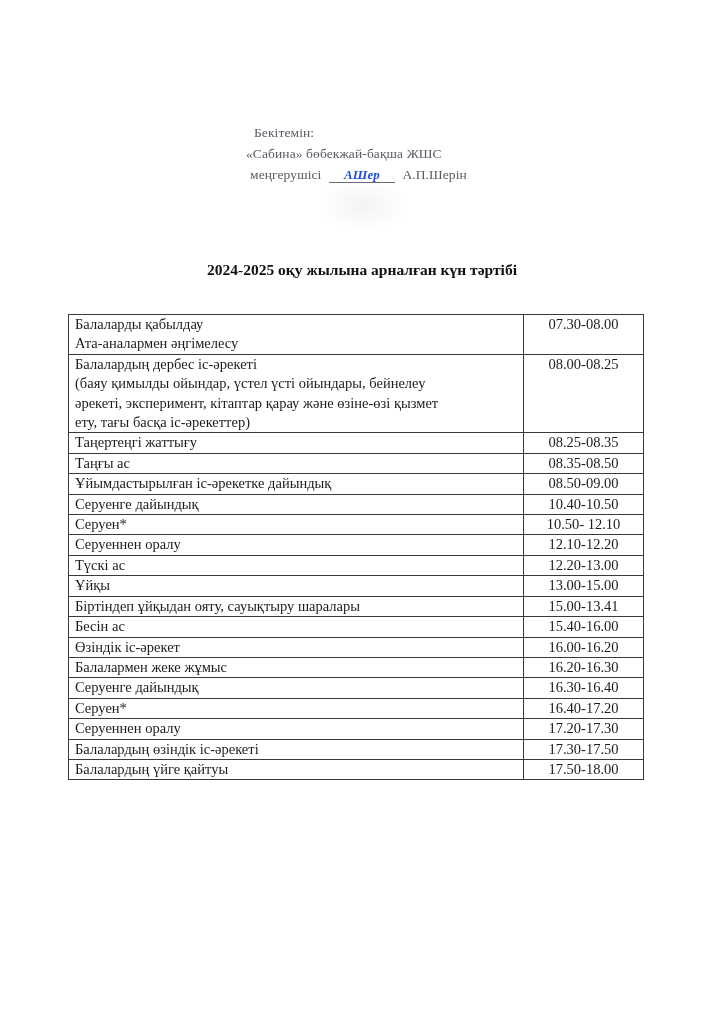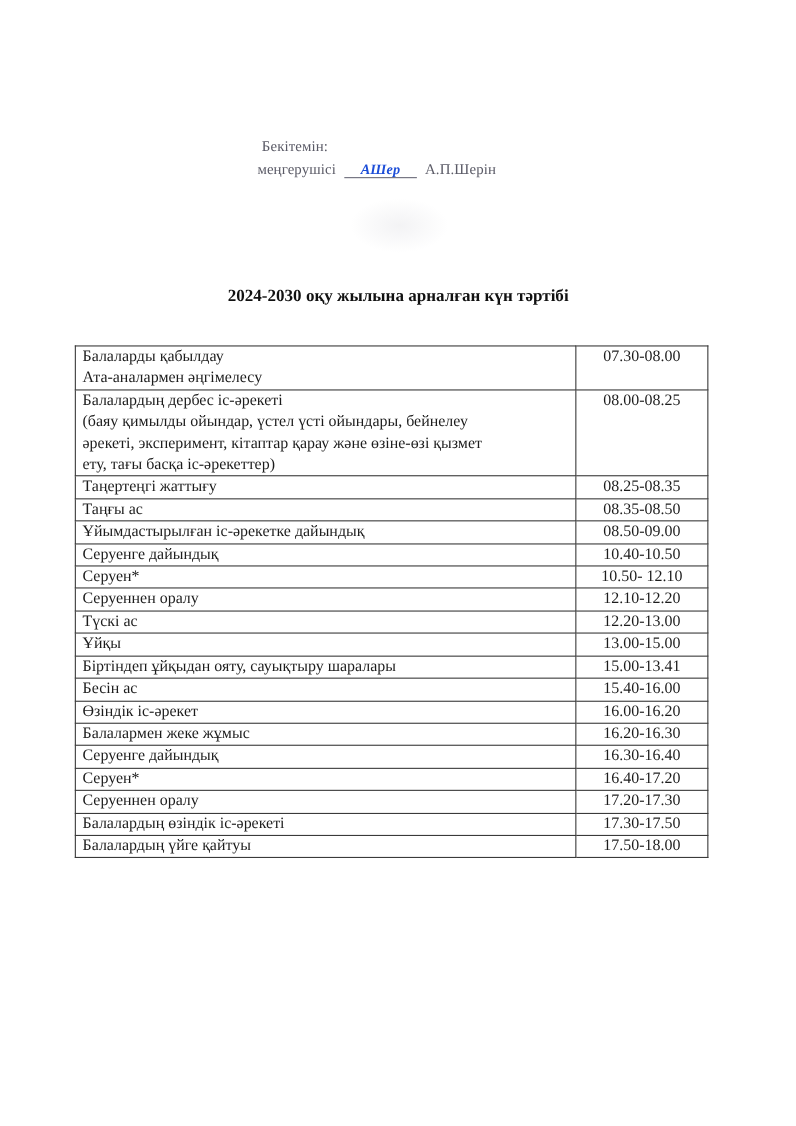--- a/index.html
+++ b/index.html
@@ -1,21 +1,21 @@
 <!DOCTYPE html>
 <html><head>
 <meta charset="utf-8">
 <style>
   html, body { margin:0; padding:0; }
   body {
     width:724px; height:1024px; background:#ffffff; position:relative; overflow:hidden;
     font-family: "Liberation Serif", "DejaVu Serif", serif; color:#1a1a1a;
   }
   .approval {
-    position:absolute; left:230px; top:122px; width:260px;
+    position:absolute; left:246px; top:122px; width:260px;
     font-size:13.5px; line-height:21px; color:#5a5a66; letter-spacing:0.1px;
   }
   .approval div { white-space:nowrap; }
   .approval .l1 { padding-left:8px; }
   .approval .l3 { padding-left:4px; }
   .sig {
     display:inline-block; width:66px; border-bottom:1px solid #6a6a78; text-align:center;
     color:#1d4ed8; font-style:italic; font-weight:bold; font-size:13px; margin:0 4px; line-height:15px;
   }
   .stamp {
@@ -37,29 +37,30 @@
   table.sched td.act { width:442px; }
   table.sched td.time { text-align:center; padding:0 4px; }
 </style>
 </head>
 <body>
 
 <div class="stamp"></div>
 
 <div class="approval">
   <div class="l1">Бекітемін:</div>
+  <div class="l2">«Сабина» бөбекжай-бақша  ЖШС</div>
   <div class="l3">
     <span>меңгерушісі</span>
     <span class="sig">АШер</span>
     <span>А.П.Шерін</span>
   </div>
 </div>
 
 <div class="title">
-  <div>2024-2030 оқу жылына арналған күн тәртібі</div>
+  <div>2024-2025 оқу жылына арналған күн тәртібі</div>
 </div>
 
 <table class="sched">
   <tbody id="sched-body">
       <tr>
         <td class="act">
           <div>Балаларды қабылдау</div>
           <div>Ата-аналармен әңгімелесу</div>
         </td>
         <td class="time">07.30-08.00</td>

